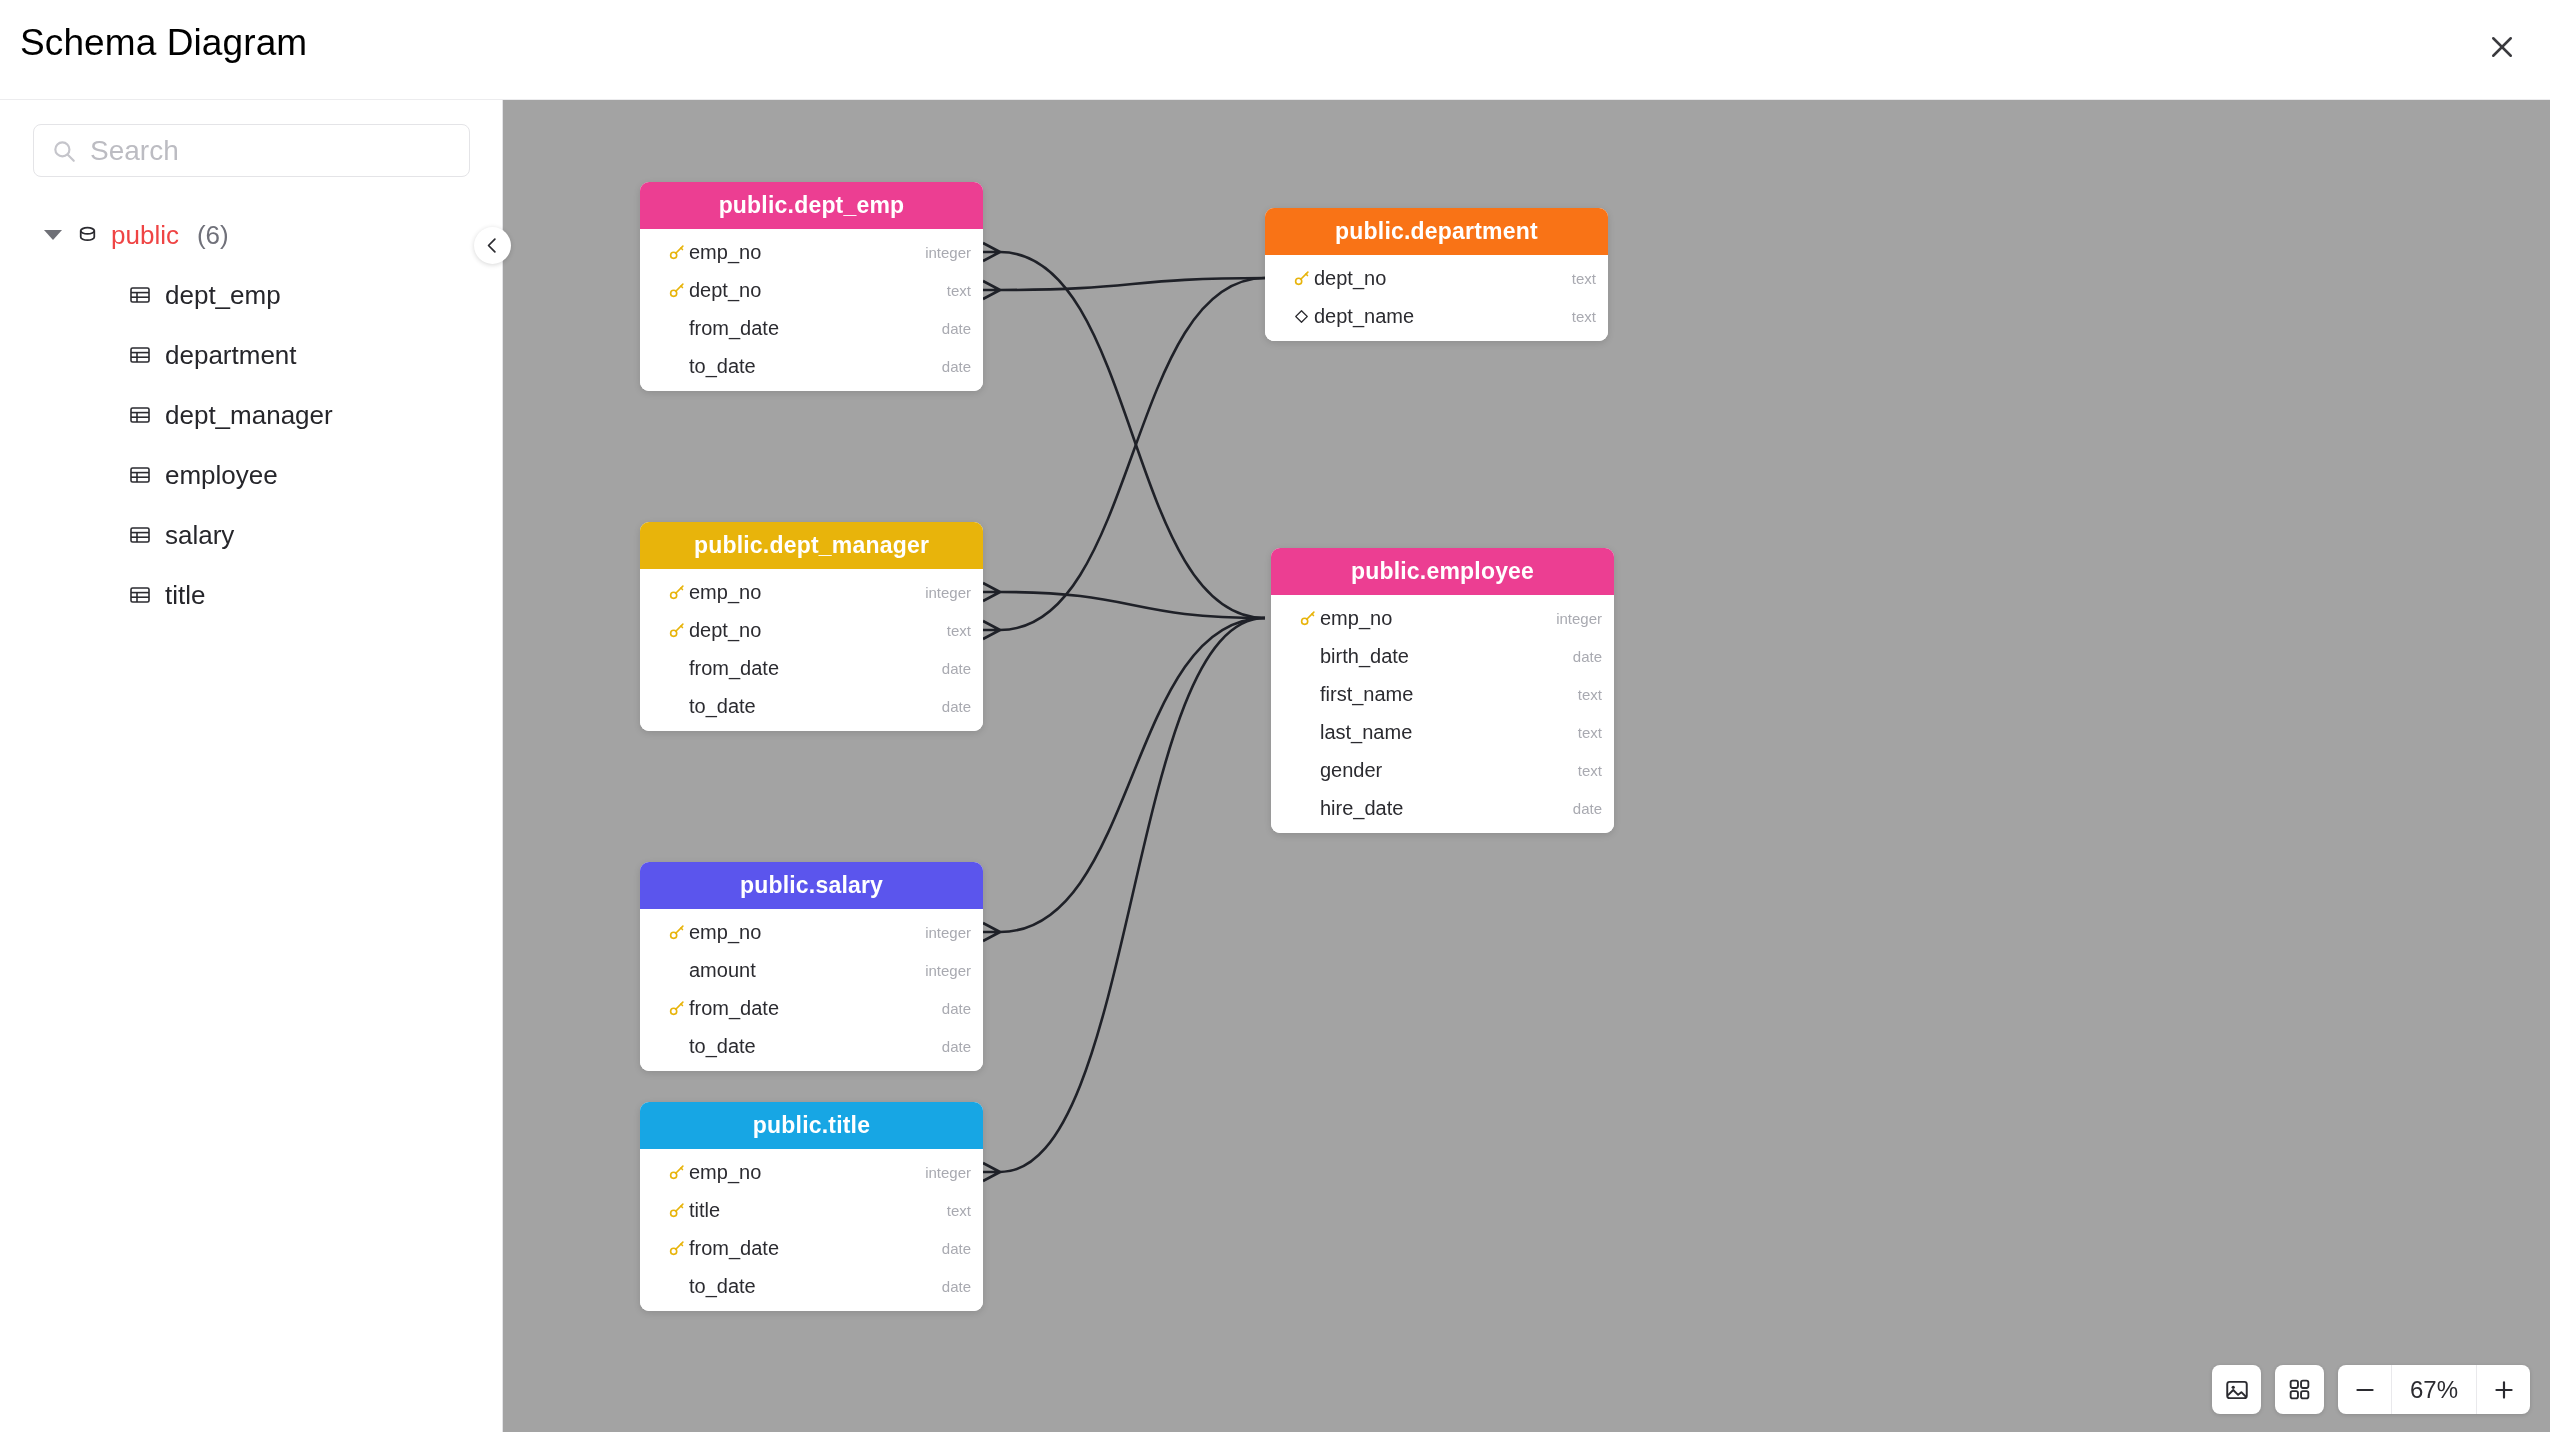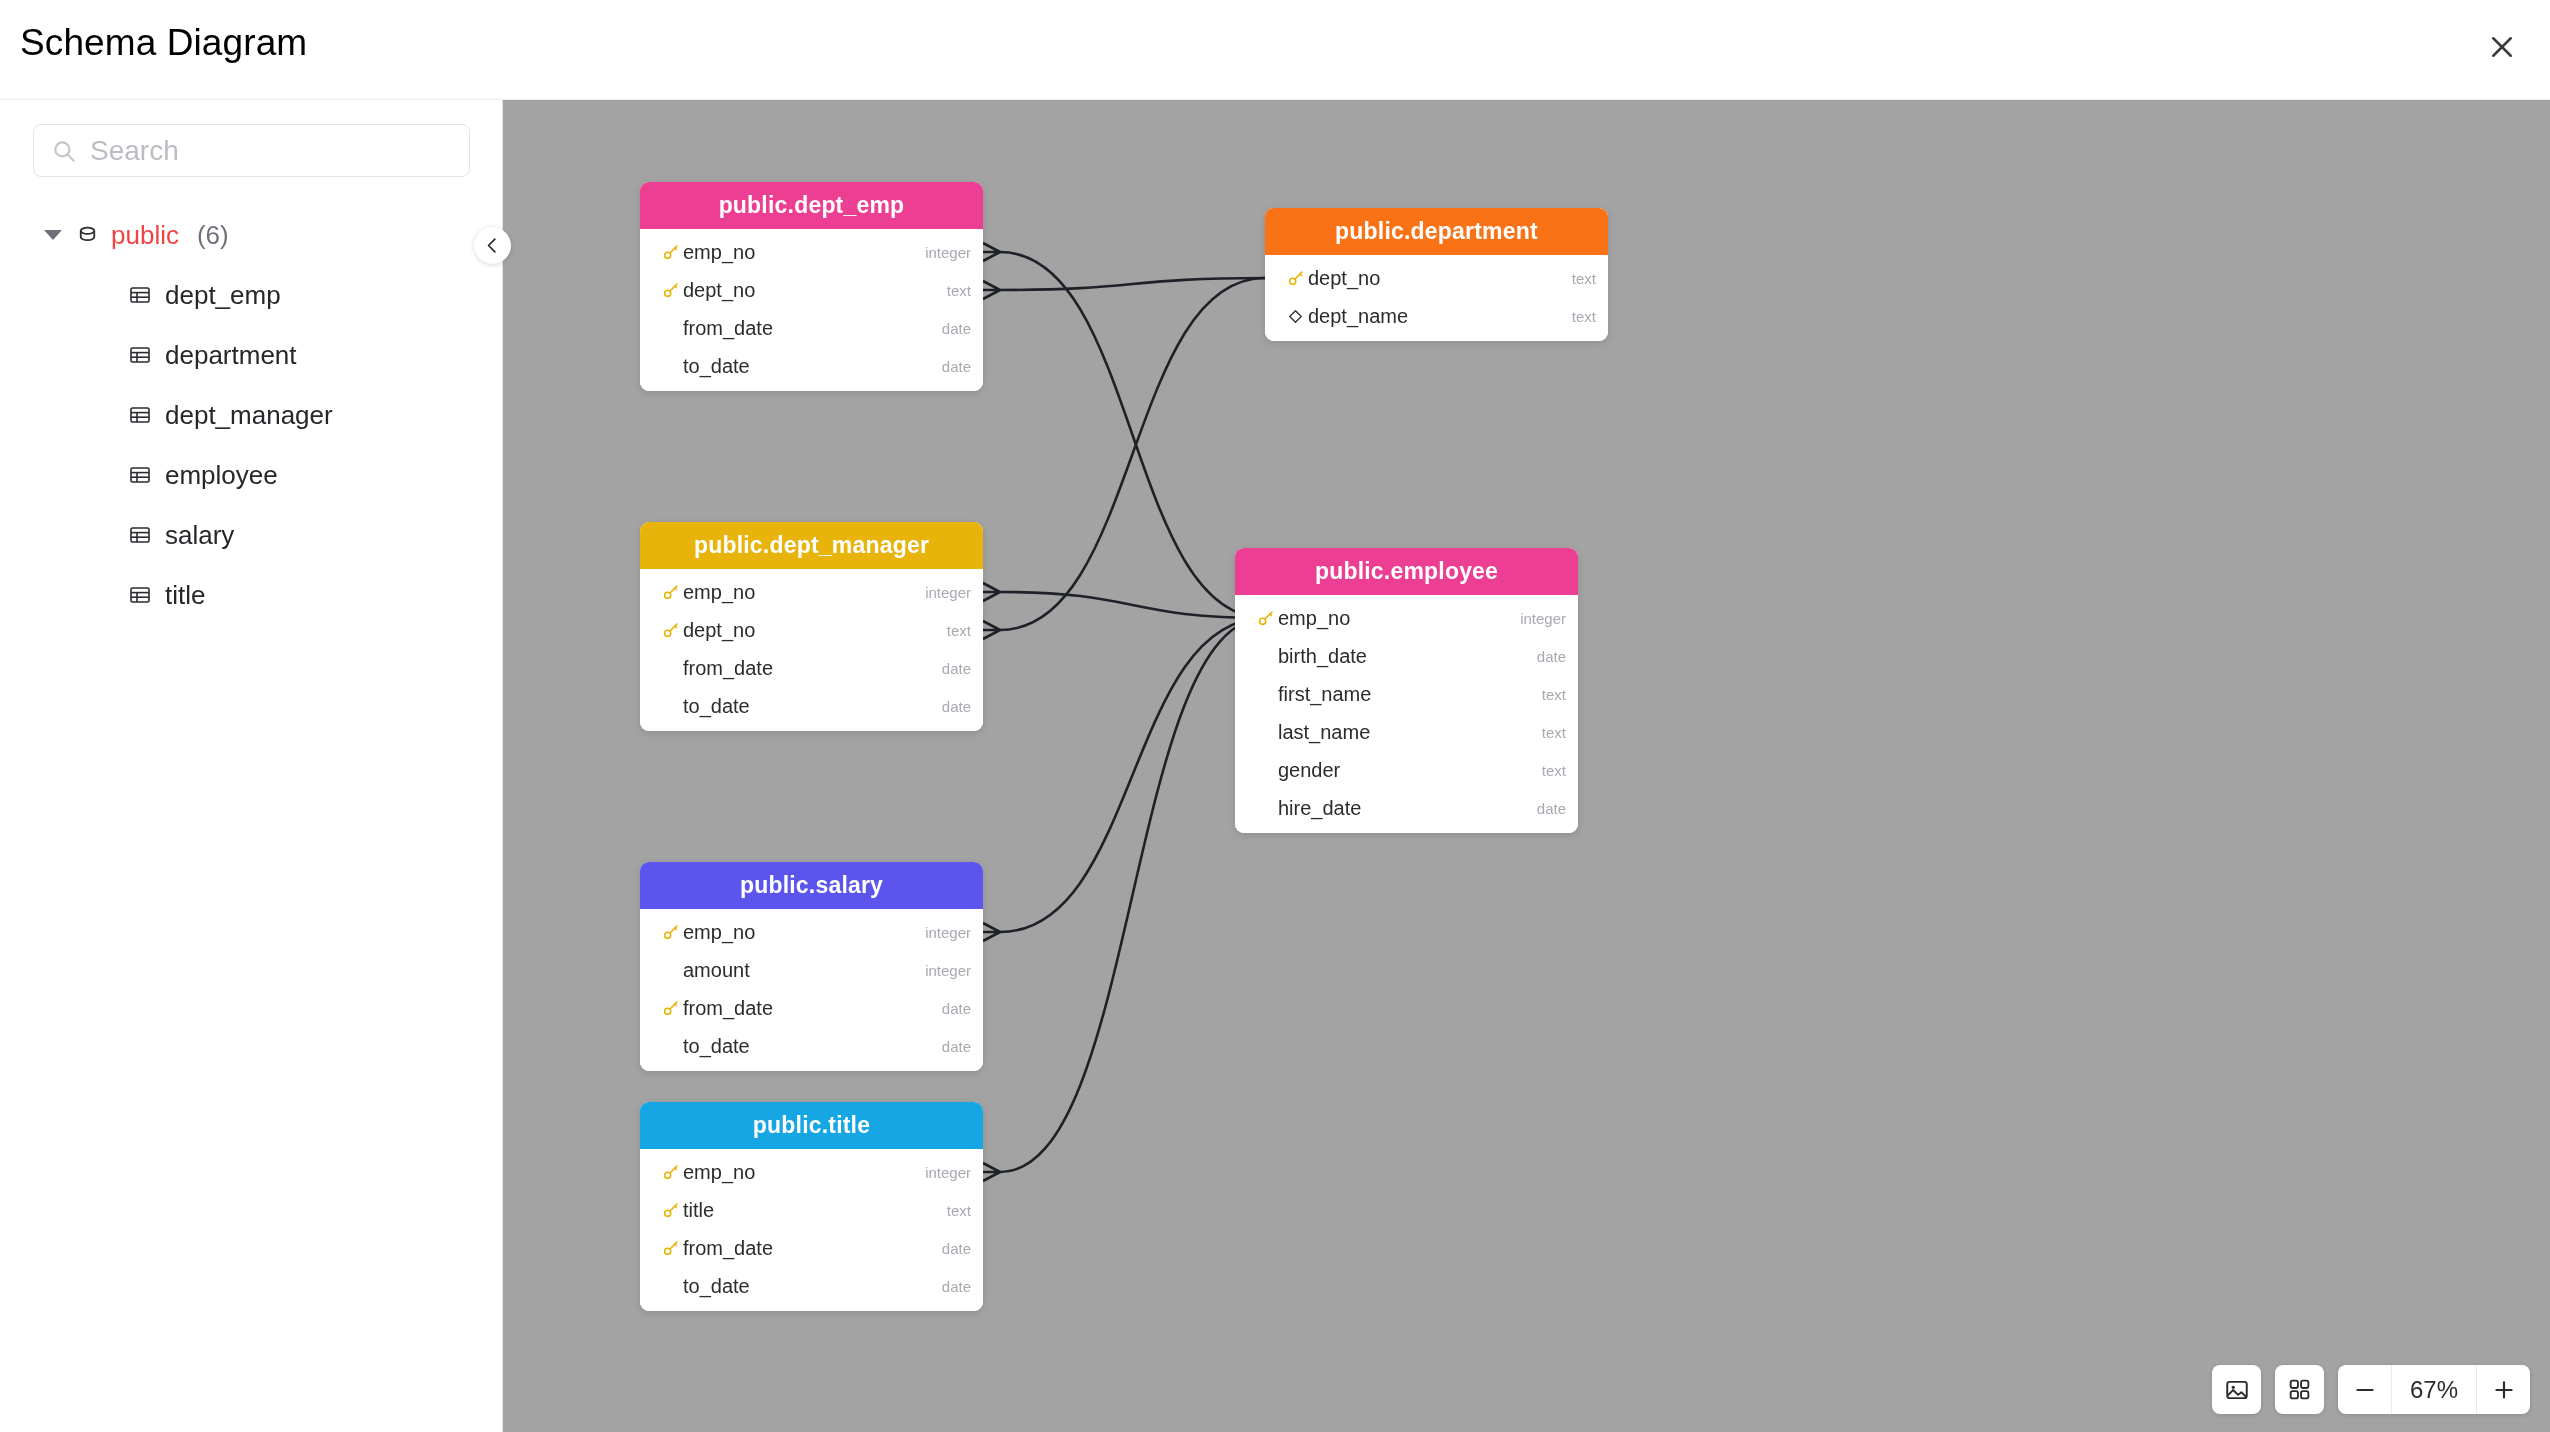--- a/index.html
+++ b/index.html
@@ -93,21 +93,21 @@
     overflow: hidden;
     z-index: 10;
     cursor: grab;
   }
   .node-header {
     height: 47px;
     display: flex; align-items: center; justify-content: center;
     font-size: 23px; font-weight: bold; color: #ffffff;
     letter-spacing: 0.2px;
   }
-  .node-body { background: #ffffff; padding: 4px 0 6px 8px; }
+  .node-body { background: #ffffff; padding: 4px 0 6px 14px; }
   .col-row {
     height: 38px;
     display: flex; align-items: center;
     padding: 0 12px 0 9px;
     cursor: pointer;
   }
   .col-icon {
     width: 26px; min-width: 26px;
     display: flex; align-items: center; justify-content: center;
   }
@@ -378,21 +378,21 @@
         <span class="col-name">from_date</span>
         <span class="col-type">date</span>
       </div>
           <div class="col-row">
         <span class="col-icon"></span>
         <span class="col-name">to_date</span>
         <span class="col-type">date</span>
       </div>
         </div>
       </div>
-      <div class="node" style="left: 732px; top: 448px;">
+      <div class="node" style="left: 768px; top: 448px;">
         <div class="node-header" style="background:#ec3e92">
        <span>public.employee</span>
      </div>
      <div class="node-body">
           <div class="col-row">
         <span class="col-icon">
               <svg width="17" height="17" viewBox="0 0 24 24" fill="none" stroke="#e8b40b" stroke-width="2.3" stroke-linecap="round">
             <circle cx="8" cy="16" r="4.3"></circle>
             <line x1="11" y1="13" x2="21" y2="3"></line>
             <line x1="18.3" y1="5.7" x2="20.4" y2="7.8"></line>

